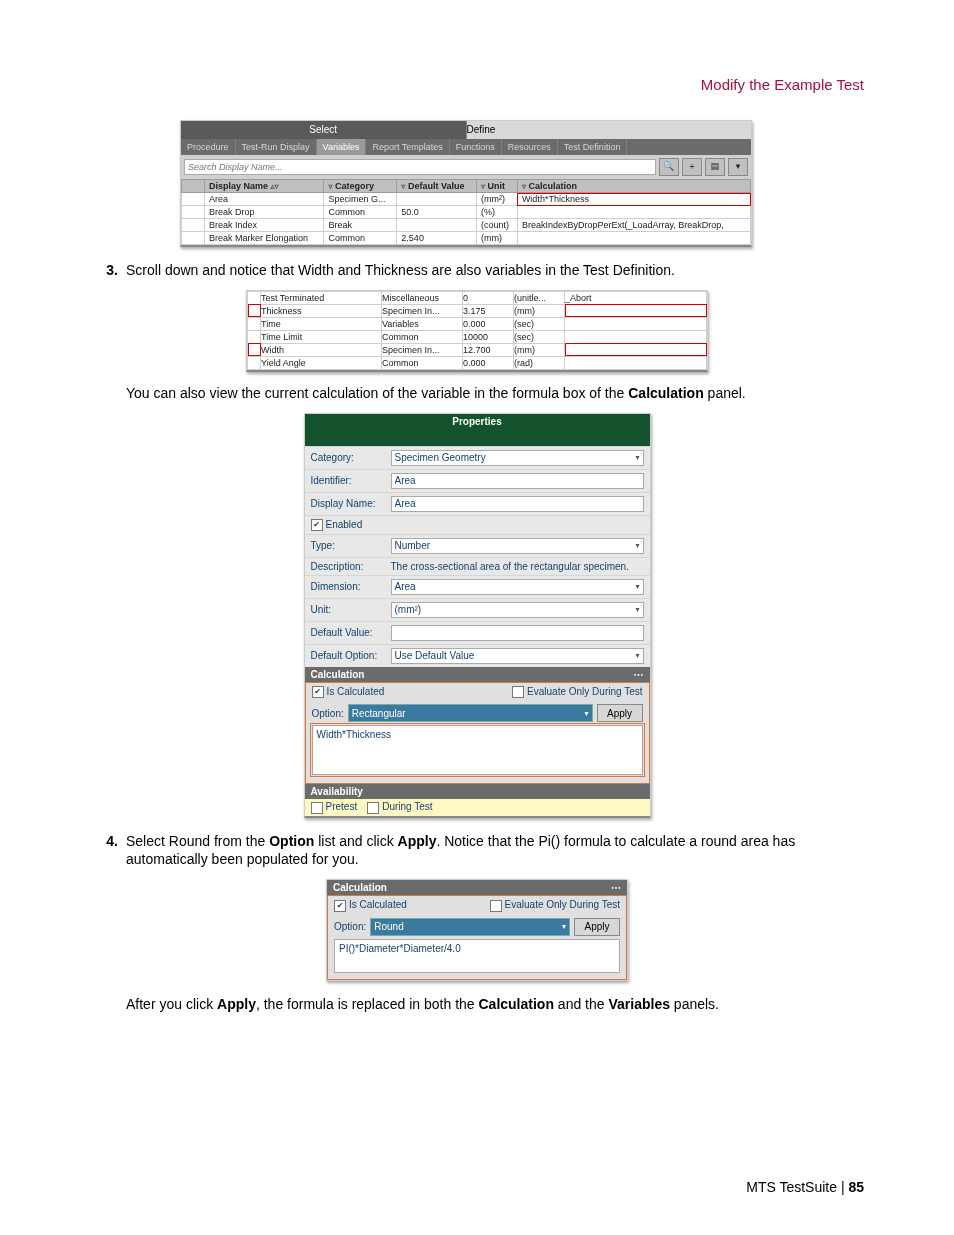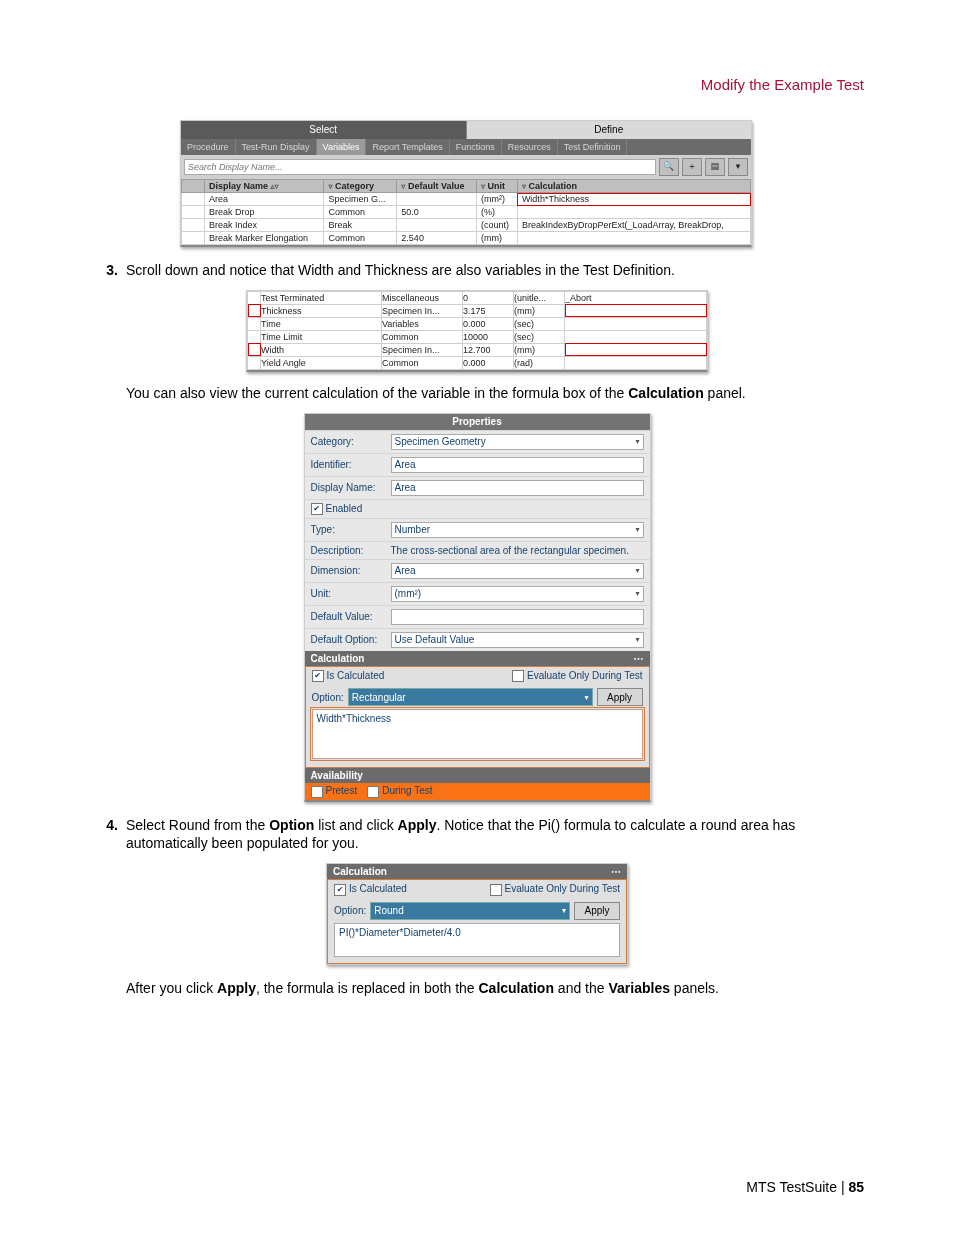--- a/index.html
+++ b/index.html
@@ -15,54 +15,54 @@
 
   
   .shot{margin:10px auto 8px auto;border:1px solid #ccc;box-shadow:1px 2px 3px rgba(0,0,0,.35);background:#e5e5e5;font-size:10px;color:#222;}
   .shot table{border-collapse:collapse;width:100%;}
   .torn{border-bottom:2px solid #888;}
 
   
   .s1{width:570px;margin-left:90px;}
   .s1-top{display:flex;height:18px;background:#5a5a5a;color:#fff;font-weight:normal;}
   .s1-top .sel{flex:1;text-align:center;border-right:1px solid #888;line-height:18px;}
-  .s1-top .def{flex:1;text-align:center;line-height:18px;background:#d9d9d9;color:#000;}
+  .s1-top .def{flex:1;text-align:left;line-height:18px;background:#d9d9d9;color:#000;}
   .s1-tabs{display:flex;background:#6b6b6b;height:16px;color:#d7d7d7;font-size:9px;}
   .s1-tabs span{padding:2px 6px;border-right:1px solid #7f7f7f;line-height:12px;white-space:nowrap;}
   .s1-tabs .active{background:#9a9a9a;color:#fff;}
   .s1-search{display:flex;padding:3px;background:#d0d0d0;gap:3px;align-items:center;}
   .s1-search input{flex:1;height:14px;font-size:9px;font-style:italic;color:#777;border:1px solid #aaa;padding:0 3px;}
   .s1-search .btn{width:18px;height:16px;background:#c0c0c0;border:1px solid #888;text-align:center;font-size:9px;line-height:14px;}
   .s1-grid th{background:#bfbfbf;border:1px solid #9c9c9c;padding:1px 4px;font-size:9px;font-weight:bold;text-align:left;white-space:nowrap;}
   .s1-grid td{background:#fff;border:1px solid #cfcfcf;padding:1px 4px;font-size:9px;white-space:nowrap;}
   .filter{font-size:8px;color:#555;}
 
   
   .s2{width:460px;}
   .s2 td{background:#fff;border:1px solid #cfcfcf;padding:1px 0;font-size:9px;white-space:nowrap;}
   .s2 .hl td:first-child{outline:1px solid #d40000;outline-offset:-1px;}
 
   
   .s3{width:345px;}
-  .s3 .title{background:#737373;color:#fff;font-weight:bold;text-align:center;height:16px;line-height:16px;font-size:10px;}
+  .s3 .title{background:#14532d;color:#fff;font-weight:bold;text-align:center;height:32px;line-height:16px;font-size:10px;}
   .s3 .row{display:flex;align-items:center;padding:3px 6px;font-size:10px;color:#14416f;border-top:1px solid #d6d6d6;background:#e8e8e8;}
   .s3 .row .lab{width:80px;flex:0 0 80px;}
   .s3 .row .val{flex:1;}
   .s3 .row input[type=text],.s3 .row .sel{width:100%;height:16px;border:1px solid #aaa;background:#fff;color:#14416f;font-size:10px;padding:0 3px;box-sizing:border-box;}
   .s3 .sel{display:flex;align-items:center;justify-content:space-between;}
   .s3 .sel::after{content:"▾";font-size:8px;color:#555;}
   .s3 .sect{background:#6b6b6b;color:#fff;font-size:10px;font-weight:bold;padding:2px 6px;display:flex;justify-content:space-between;}
   .s3 .calc-row{display:flex;align-items:center;justify-content:space-between;padding:3px 6px;background:#e0e0e0;font-size:10px;color:#14416f;}
   .s3 .opt-row{display:flex;align-items:center;gap:4px;padding:3px 6px;background:#e0e0e0;font-size:10px;color:#14416f;}
   .s3 .opt-row .selbox{flex:1;height:16px;border:1px solid #7aa;background:#3a7aa0;color:#fff;font-size:10px;padding:0 3px;display:flex;align-items:center;justify-content:space-between;}
   .s3 .opt-row .selbox::after{content:"▾";color:#fff;font-size:8px;}
   .s3 .opt-row .apply{width:46px;height:18px;border:1px solid #888;background:#d7d7d7;font-size:10px;}
   .s3 .formula{margin:0 6px 6px 6px;border:1px solid #c98;background:#fff;color:#14416f;font-size:10px;padding:3px 4px;min-height:42px;outline:1px solid #d47a3a;outline-offset:1px;}
   .s3 .avail{background:#6b6b6b;color:#fff;font-size:10px;font-weight:bold;padding:2px 6px;}
-  .s3 .lastrow{padding:2px 6px;font-size:10px;color:#14416f;background:#f97316;display:flex;gap:10px;}
+  .s3 .lastrow{padding:2px 6px;font-size:10px;color:#14416f;background:#fef9c3;display:flex;gap:10px;}
   .s3 .frame{border:1px solid #d47a3a;padding-bottom:2px;background:#e0e0e0;}
   .chk{display:inline-block;width:10px;height:10px;border:1px solid #777;background:#fff;text-align:center;font-size:8px;line-height:9px;margin-right:3px;vertical-align:middle;}
 
   
   .s4{width:300px;}
   .s4 .sect{background:#6b6b6b;color:#fff;font-size:10px;font-weight:bold;padding:2px 6px;display:flex;justify-content:space-between;}
   .s4 .frame{border:1px solid #d47a3a;background:#e0e0e0;}
   .s4 .row1{display:flex;align-items:center;justify-content:space-between;padding:3px 6px;font-size:10px;color:#14416f;}
   .s4 .row2{display:flex;align-items:center;gap:4px;padding:3px 6px;font-size:10px;color:#14416f;}
   .s4 .row2 .selbox{flex:1;height:16px;border:1px solid #7aa;background:#3a7aa0;color:#fff;font-size:10px;padding:0 3px;display:flex;align-items:center;justify-content:space-between;}

